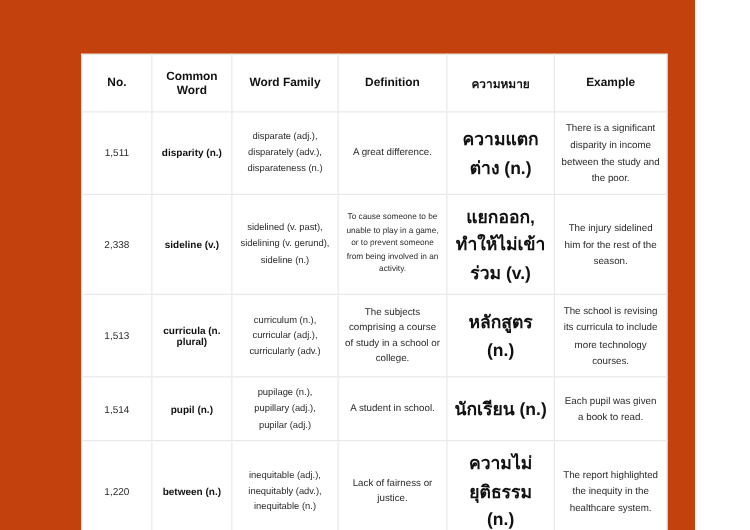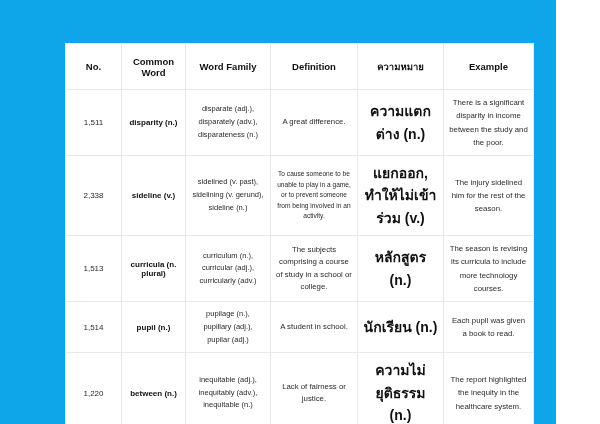--- a/index.html
+++ b/index.html
@@ -12,21 +12,21 @@
     background: #ffffff;
     font-family: "Liberation Sans", sans-serif;
     color: #1f1f1f;
     position: relative;
     overflow: hidden;
   }
   .page {
     position: absolute;
     left: 0; top: 0;
     width: 556px; height: 424px;
-    background: #0ea5e9;
+    background: #c2410c;
   }
   table.vocab {
     position: absolute;
     left: 65px;
     top: 43px;
     border-collapse: collapse;
     table-layout: fixed;
     width: 468px;
     background: #ffffff;
   }
@@ -107,21 +107,21 @@
         <td class="cell-example">The injury sidelined him for the rest of the season.</td>
       </tr>
       <tr>
         <td class="cell-no">1,513</td>
         <td class="cell-word">curricula (n. plural)</td>
         <td class="cell-family">curriculum (n.),
 curricular (adj.),
 curricularly (adv.)</td>
         <td class="cell-def">The subjects comprising a course of study in a school or college.</td>
         <td class="cell-meaning">หลักสูตร (n.)</td>
-        <td class="cell-example">The season is revising its curricula to include more technology courses.</td>
+        <td class="cell-example">The school is revising its curricula to include more technology courses.</td>
       </tr>
       <tr>
         <td class="cell-no">1,514</td>
         <td class="cell-word">pupil (n.)</td>
         <td class="cell-family">pupilage (n.),
 pupillary (adj.),
 pupilar (adj.)</td>
         <td class="cell-def">A student in school.</td>
         <td class="cell-meaning">นักเรียน (n.)</td>
         <td class="cell-example">Each pupil was given a book to read.</td>

